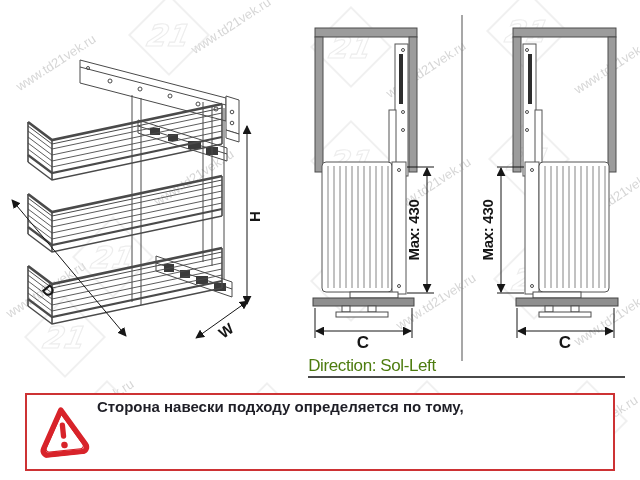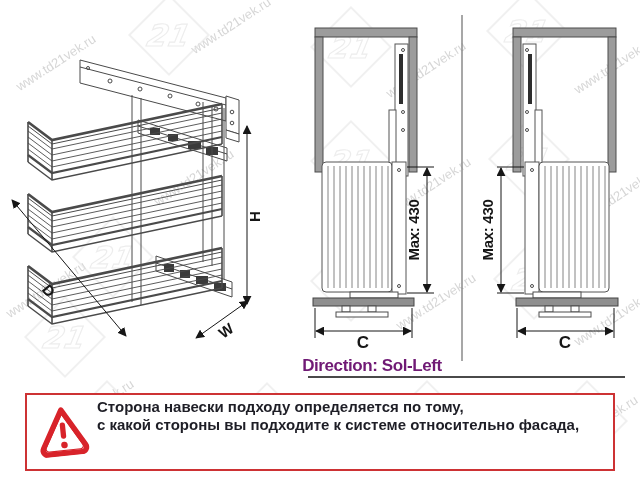--- a/index.html
+++ b/index.html
@@ -15,21 +15,21 @@
            font:italic 700 30px "DejaVu Sans",sans-serif;color:#ffffff;
            -webkit-text-stroke:1.2px #dedede;}
   
   #lineart{position:absolute;left:0;top:0;}
   
   .dimlab{position:absolute;font-weight:700;color:#161616;text-align:center;}
   .rot-ccw{transform:rotate(-90deg);}
   .maxlab{width:90px;height:18px;font-size:15px;letter-spacing:-.3px;line-height:18px;}
   .clab{width:60px;font-size:17px;}
   .isolab{font-size:15px;width:22px;}
-  .dirlab{position:absolute;font-size:17px;letter-spacing:-.4px;font-weight:700;color:#701a75;
+  .dirlab{position:absolute;font-size:17px;letter-spacing:-.4px;font-weight:400;color:#4d7c0f;
           text-align:center;white-space:nowrap;}
   
   #warnbox{position:absolute;left:25px;top:393px;width:586px;height:74px;
            border:2px solid #cd3234;background:#ffffff;}
   #warnicon{position:absolute;left:11px;top:11px;width:50px;height:50px;transform:rotate(-6deg);}
   #warntext{position:absolute;left:70px;top:3px;width:505px;
             font-size:15px;line-height:17.5px;font-weight:700;color:#1e1e26;}
   #warntext .accent{color:#d2232a;}
 </style>
 </head>
@@ -301,17 +301,16 @@
 
   <div id="warnbox">
     <svg id="warnicon" viewBox="0 0 64 64">
       <path d="M32 5 L59 52 a6 6 0 0 1 -5.2 9 H10.2 a6 6 0 0 1 -5.2 -9 Z" fill="#ffffff" stroke="#d8232a" stroke-width="7" stroke-linejoin="round"></path>
       <path d="M32 10 L55.5 51 a4 4 0 0 1 -3.5 6 H12 a4 4 0 0 1 -3.5 -6 Z" fill="none" stroke="#d8232a" stroke-width="1.5" stroke-linejoin="round"></path>
       <rect x="28.6" y="21" width="6.8" height="21" rx="3.4" fill="#d8232a"></rect>
       <circle cx="32" cy="50" r="4.2" fill="#d8232a"></circle>
     </svg>
     <div id="warntext">
       <div>Сторона навески подходу определяется по тому,</div>
-      <div>с какой стороны вы подходите к системе относительно фасада,</div>
     </div>
   </div>
 
 </div>
 
 </body></html>

